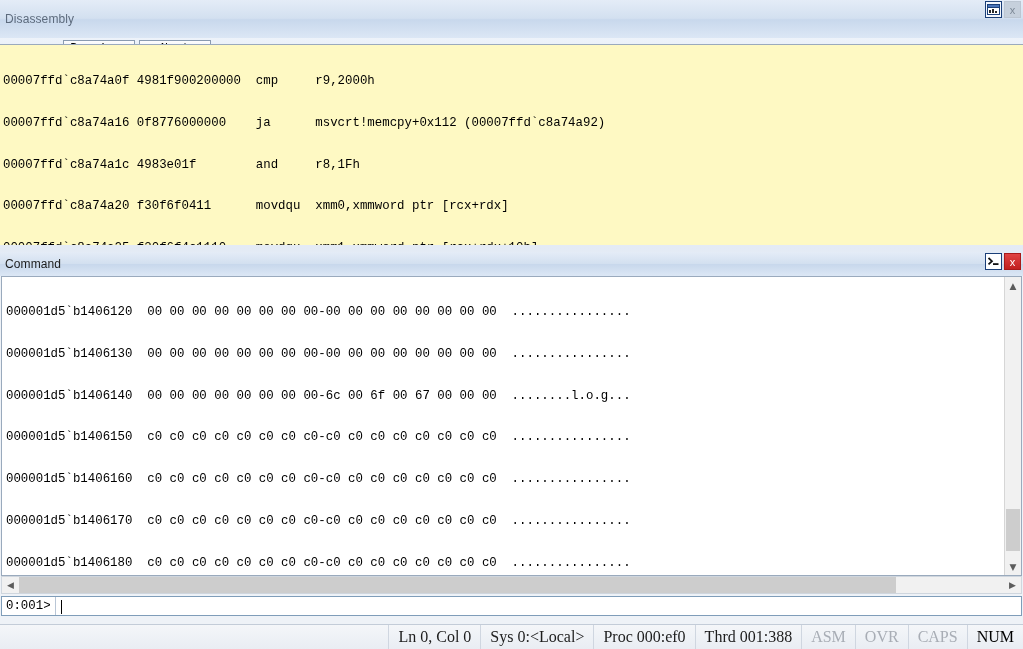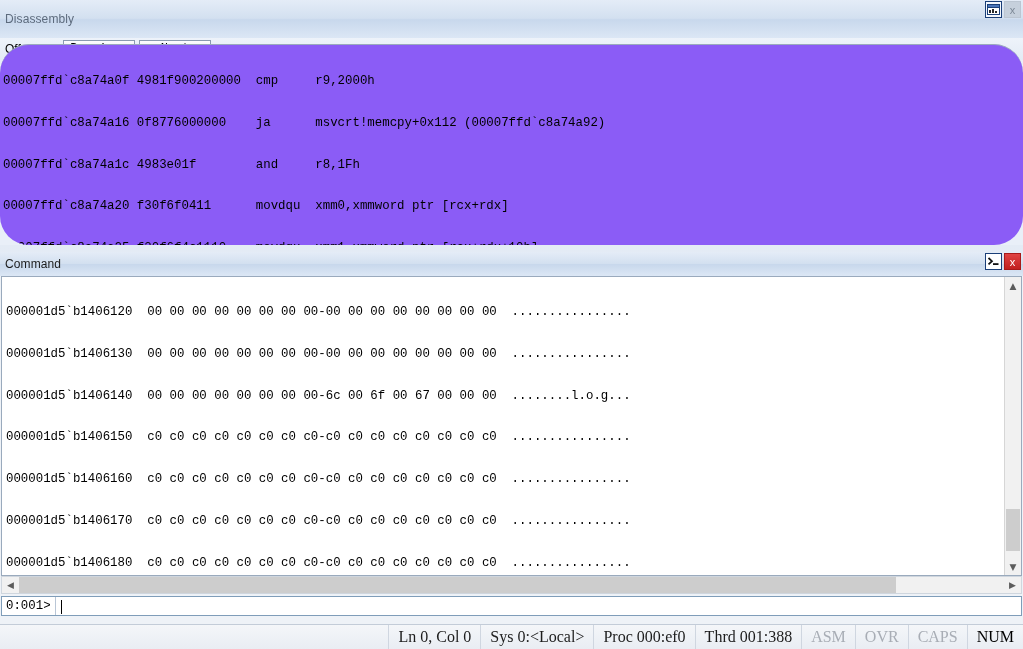--- a/index.html
+++ b/index.html
@@ -134,24 +134,23 @@
     align-items: center;
     justify-content: center;
     box-sizing: border-box;
     user-select: none;
   }
   .disasm-body {
     position: absolute;
     left: 0; right: 0;
     top: 44px;
     bottom: 0;
-    background: #8b5cf6;
+    background: #fef9c3;
     border-top: 1px solid #9aaabd;
     overflow: hidden;
-    border-radius: 29px;
   }
   .code-area {
     position: absolute;
     left: 3px;
     top: 2px;
     right: 0;
     font-family: "Liberation Mono", monospace;
     font-size: 12.4px;
     line-height: 13.95px;
     color: #000000;

